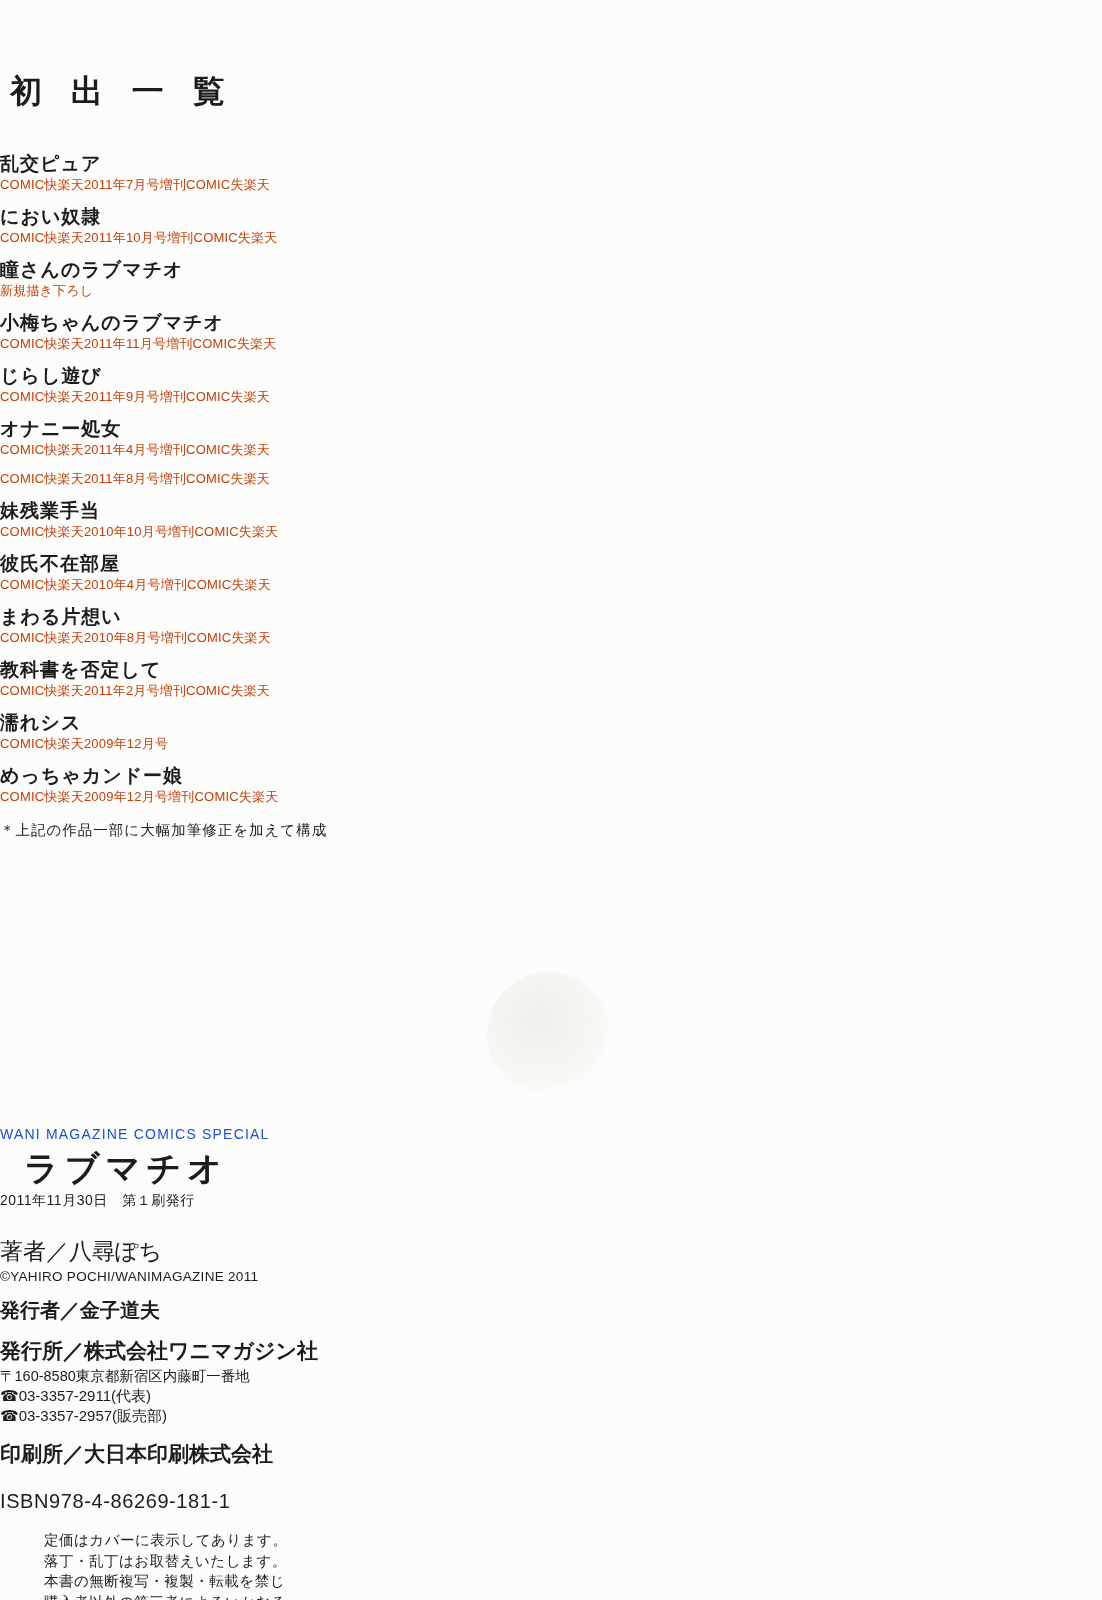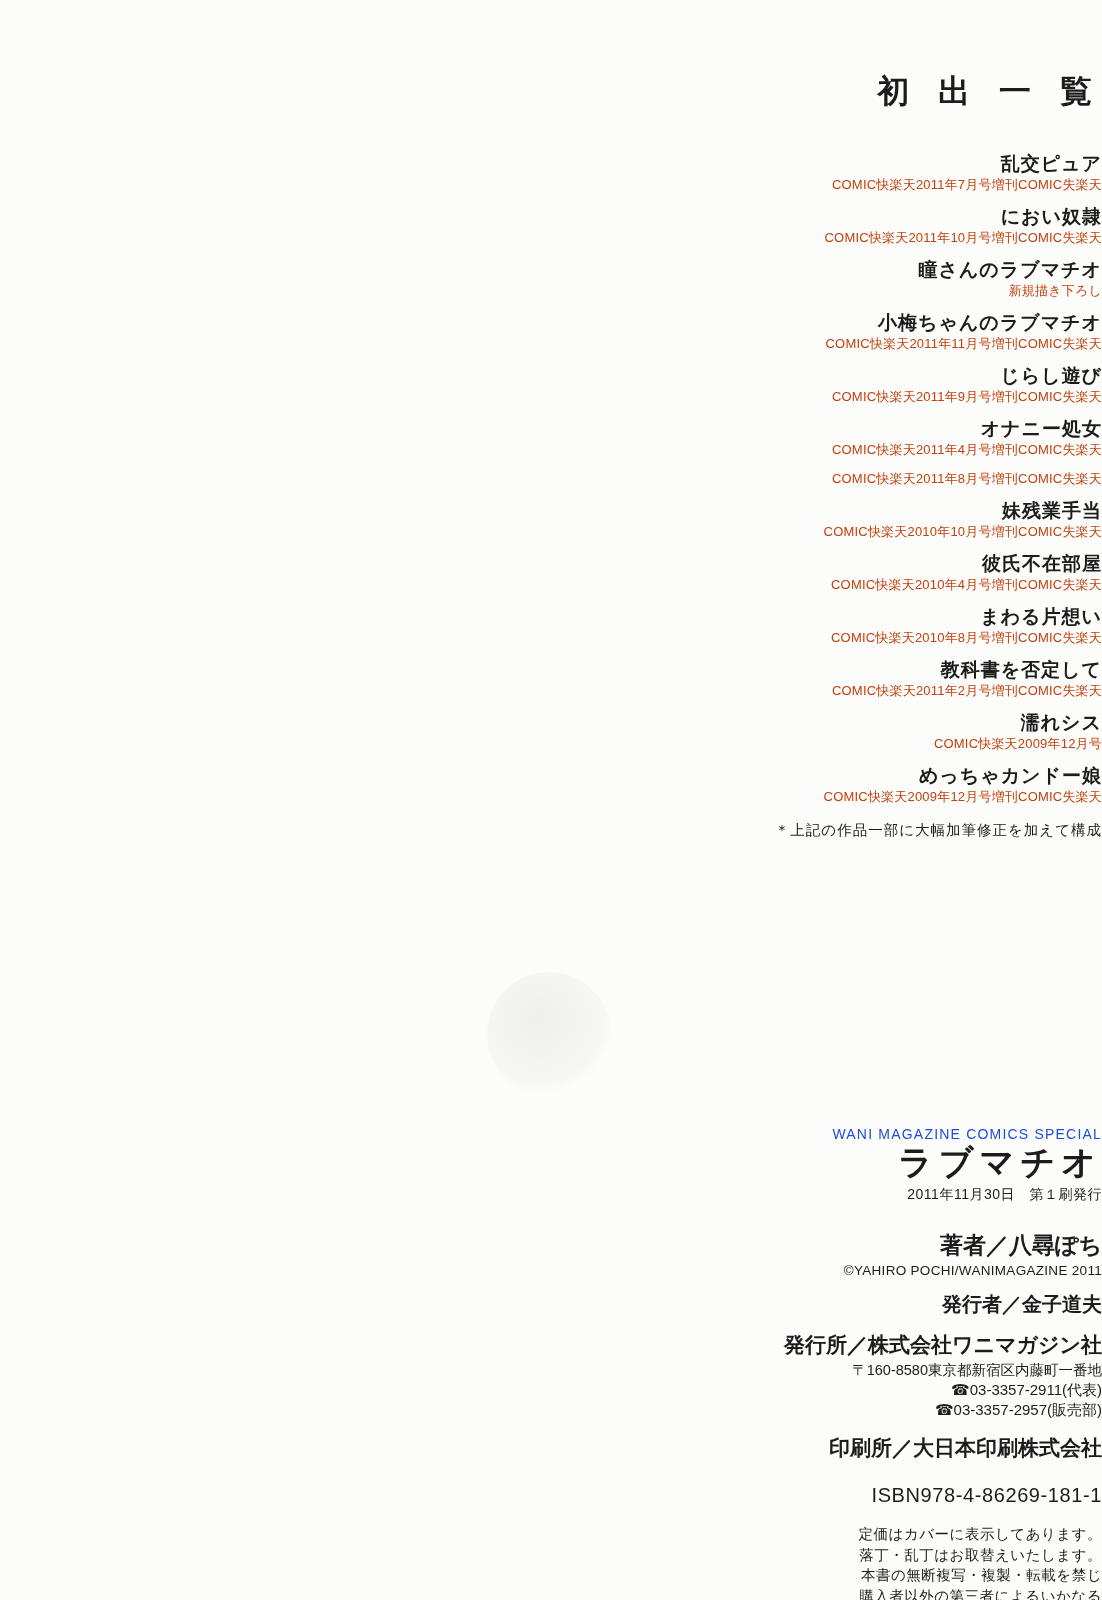--- a/index.html
+++ b/index.html
@@ -4,21 +4,21 @@
 <style>
   html, body { margin: 0; padding: 0; background: #e8e8e8; }
   .page {
     position: relative;
     width: 1102px;
     height: 1600px;
     margin: 0 auto;
     background: #fcfcfa;
     color: #1c1c1c;
     font-family: "Liberation Sans", "DejaVu Sans", sans-serif;
-    text-align: right;
+    text-align: left;
     overflow: hidden;
   }
   .page-title {
     margin: 0;
     padding-top: 70px;
     font-size: 32px;
     font-weight: 600;
     letter-spacing: 10px;
     padding-left: 10px; 
     line-height: 42px;
@@ -59,37 +59,37 @@
     left: 0;
     right: 0;
     top: 1126px;
   }
   .series {
     font-size: 14px;
     letter-spacing: 1.2px;
     color: #1d4ed8;
   }
   .book-title {
+    margin-top: 6px;
     font-size: 34px;
     font-weight: 600;
     letter-spacing: 6px;
-    padding-left: 16px;
+    padding-left: 24px;
     line-height: 40px;
   }
   .print-info {
     margin-top: 4px;
     font-size: 14px;
     letter-spacing: 0.5px;
   }
   .author {
     margin-top: 26px;
     font-size: 23px;
-    font-weight: 700;
+    font-weight: 400;
     line-height: 30px;
-    padding-left: 16px;
   }
   .copyright {
     margin-top: 3px;
     font-size: 13.5px;
     letter-spacing: 0.3px;
   }
   .pub-person {
     margin-top: 13px;
     font-size: 20px;
     font-weight: 600;

